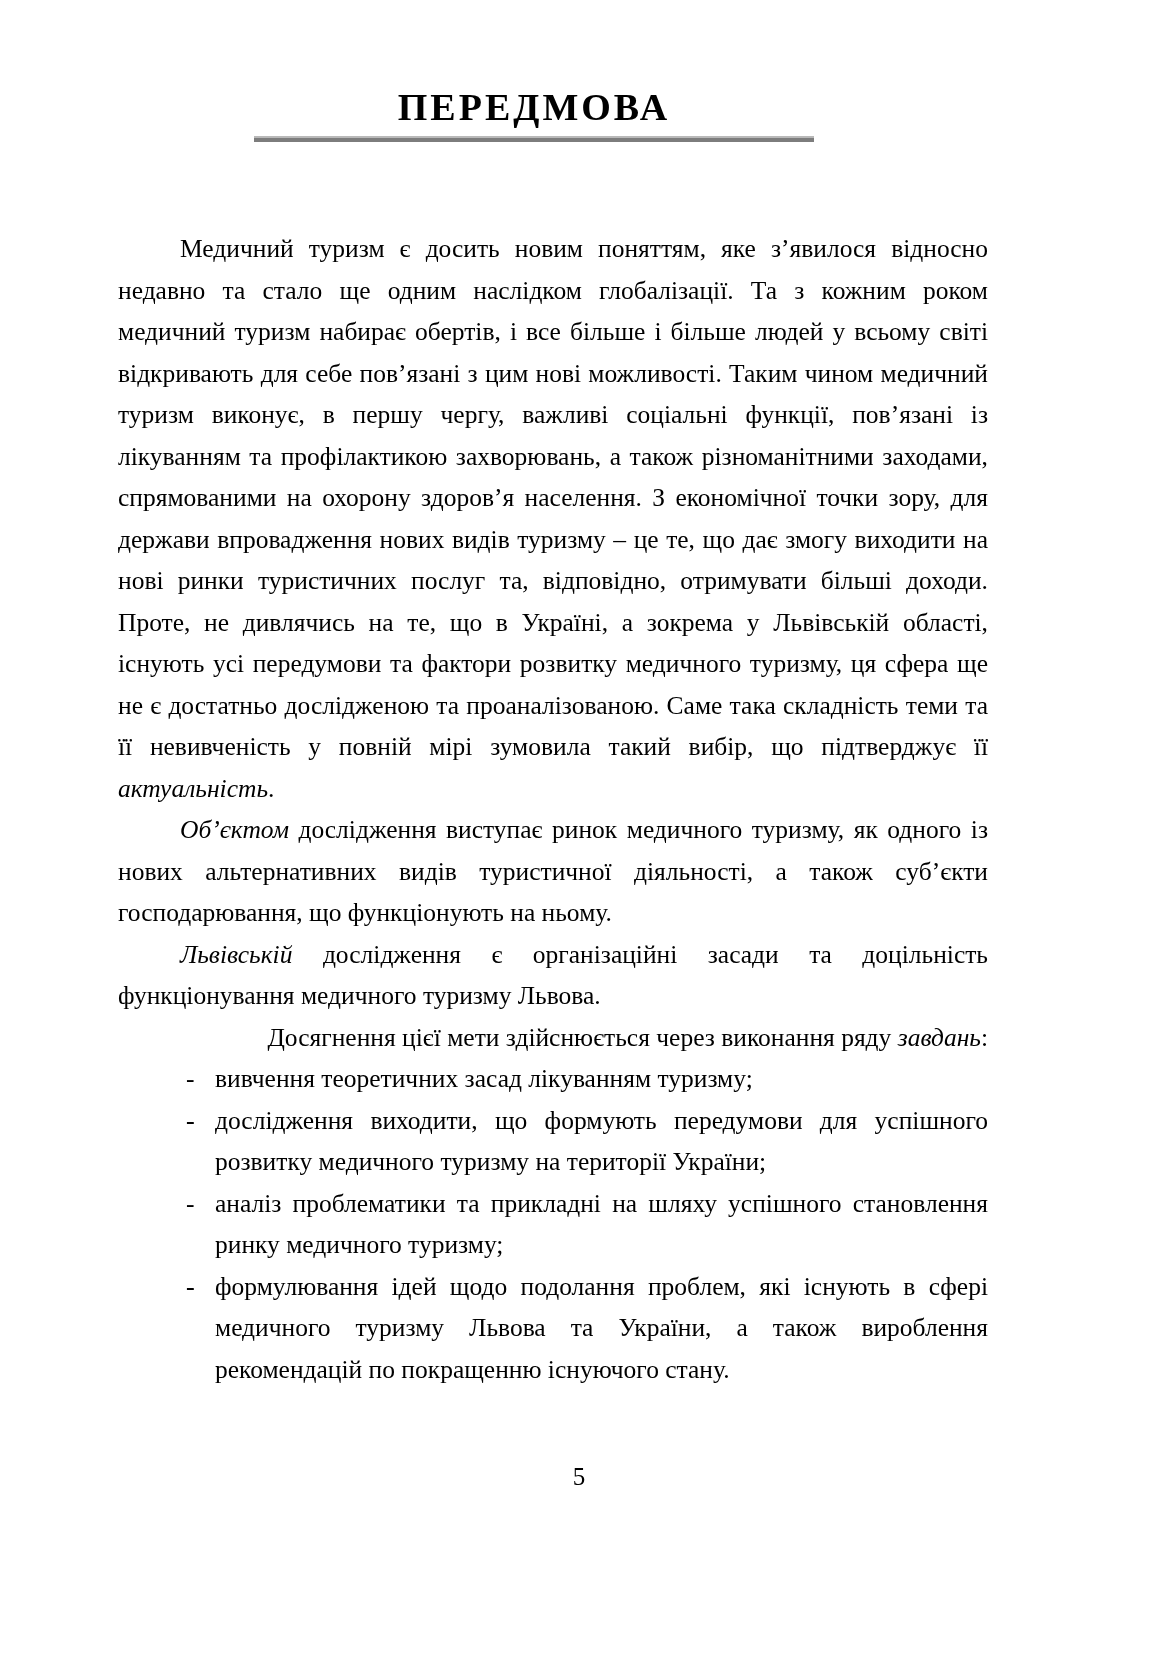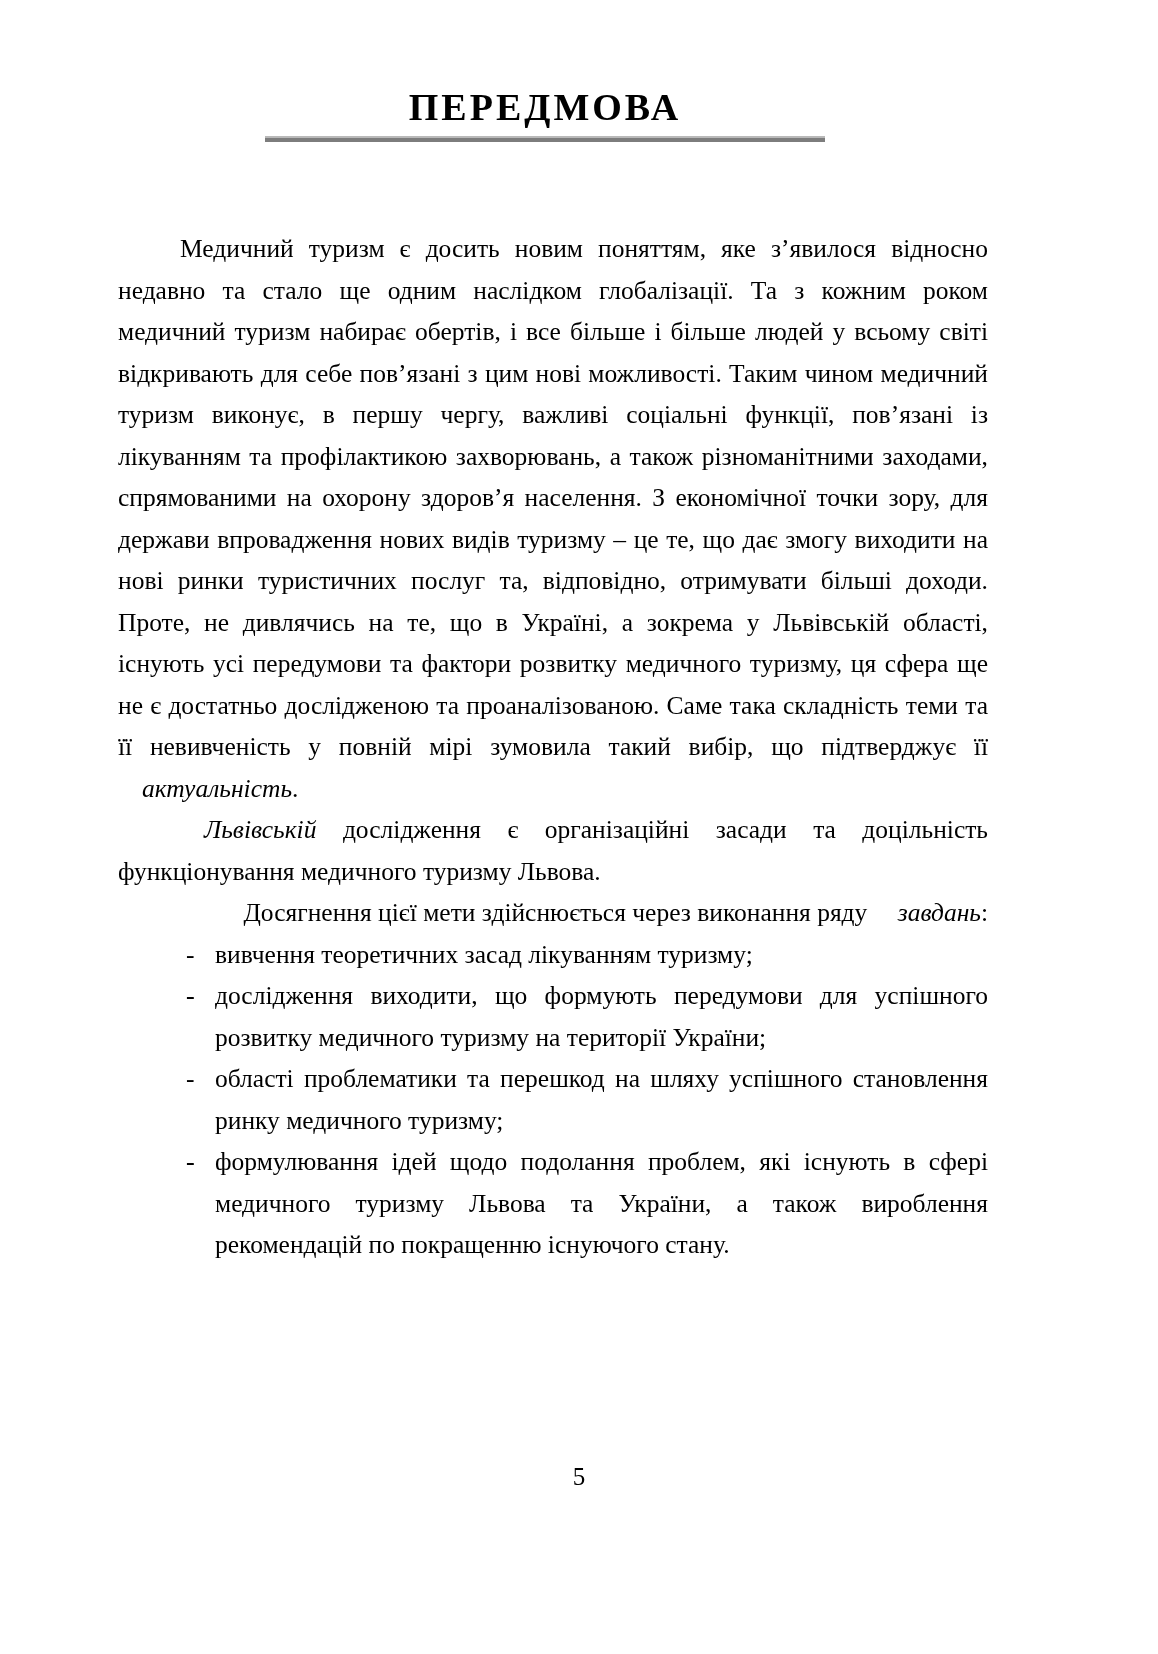--- a/index.html
+++ b/index.html
@@ -21,21 +21,21 @@
     left: 0; top: 0;
     width: 1158px;
     height: 1654px;
     box-sizing: border-box;
     padding: 0;
   }
 
   
   .heading-block {
     position: absolute;
-    left: 265px;
+    left: 254px;
     top: 86px;
     width: 560px;
   }
   .heading-title {
     font-size: 38px;
     font-weight: bold;
     text-align: center;
     letter-spacing: 3px;
     line-height: 1.15;
     margin: 0;
@@ -64,21 +64,21 @@
     text-justify: inter-word;
     font-size: 25.5px;
     line-height: 41.5px;
     text-indent: 62px;
     hyphens: none;
   }
   p.para.last-left {
     text-align: right;
   }
 
-  .it { font-style: italic; margin-left: 24px; }
+  .it { font-style: italic; }
 
   
   ul.task-list {
     list-style: none;
     margin: 0;
     padding: 0;
   }
   ul.task-list li {
     position: relative;
     margin: 0;
@@ -117,31 +117,32 @@
 
   <div class="heading-block">
     <h1 class="heading-title">ПЕРЕДМОВА</h1>
     <div class="heading-rule"></div>
   </div>
 
   <div class="content">
 
     <p class="para"><span>Медичний туризм є досить новим поняттям, яке з’явилося відносно недавно та стало ще одним наслідком глобалізації. Та з кожним роком медичний туризм набирає обертів, і все більше і більше людей у всьому світі відкривають для себе пов’язані з цим нові можливості. Таким чином медичний туризм виконує, в першу чергу, важливі соціальні функції, пов’язані із лікуванням та профілактикою захворювань, а також різноманітними заходами, спрямованими на охорону здоров’я населення. З економічної точки зору, для держави впровадження нових видів туризму – це те, що дає змогу виходити на нові ринки туристичних послуг та, відповідно, отримувати більші доходи. Проте, не дивлячись на те, що в Україні, а зокрема у Львівській області, існують усі передумови та фактори розвитку медичного туризму, ця сфера ще не є достатньо дослідженою та проаналізованою. Саме така складність теми та її невивченість у повній мірі зумовила такий вибір, що підтверджує її </span><span class="it">актуальність</span><span>.</span></p>
 
+    <p class="para"><span class="it">Об’єктом</span><span> дослідження виступає ринок медичного туризму, як одного із нових альтернативних видів туристичної діяльності, а також суб’єкти господарювання, що функціонують на ньому.</span></p>
 
     <p class="para"><span class="it">Львівській</span><span> дослідження є організаційні засади та доцільність функціонування медичного туризму Львова.</span></p>
 
 
     <p class="para last-left"><span>Досягнення цієї мети здійснюється через виконання ряду </span><span class="it">завдань</span><span>:</span></p>
 
     <ul class="task-list">
       <li class="single"><span class="bullet-dash">-</span><span>вивчення теоретичних засад лікуванням туризму;</span></li>
       <li><span class="bullet-dash">-</span></li>
       <li><span class="bullet-dash">-</span><span>дослідження виходити, що формують передумови для успішного розвитку медичного туризму на території України;</span></li>
-      <li><span class="bullet-dash">-</span><span>області проблематики та перешкод на шляху успішного становлення ринку медичного туризму;</span></li>
+      <li><span class="bullet-dash">-</span><span>аналіз проблематики та прикладні на шляху успішного становлення ринку медичного туризму;</span></li>
       <li><span class="bullet-dash">-</span></li>
       <li><span class="bullet-dash">-</span><span>формулювання ідей щодо подолання проблем, які існують в сфері медичного туризму Львова та України, а також вироблення рекомендацій по покращенню існуючого стану.</span></li>
     </ul>
 
   </div>
 
   <div class="page-number">5</div>
 
 </div>
 

